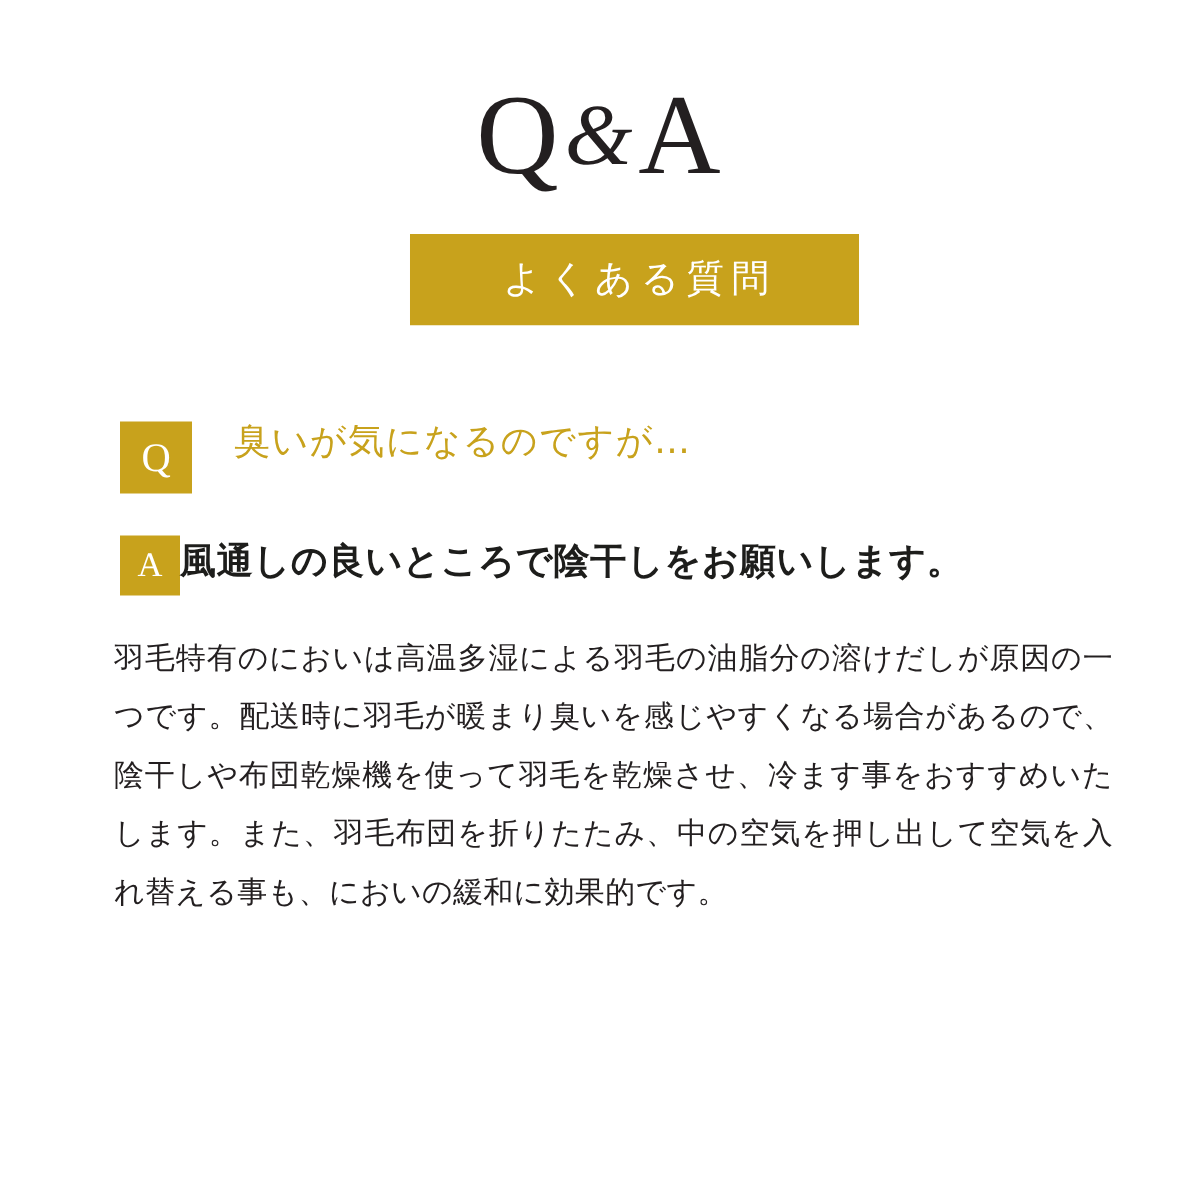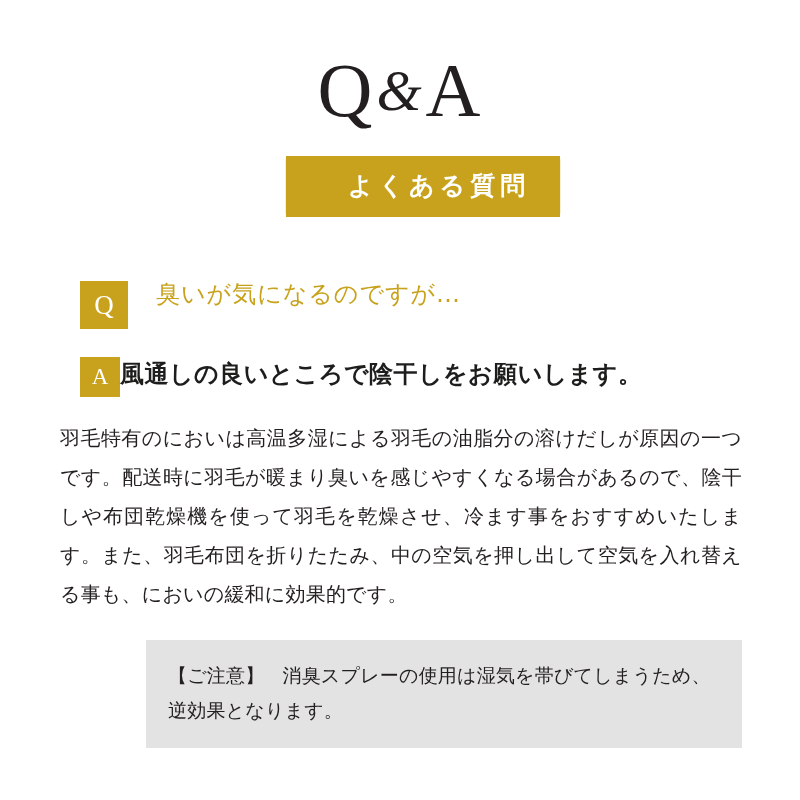--- a/index.html
+++ b/index.html
@@ -48,23 +48,23 @@
     display: flex;
     justify-content: center;
     margin-top: 28px;
   }
   .ribbon {
     position: relative;
     background: #c8a21c;
     color: #ffffff;
     font-family: "DejaVu Sans", "Liberation Sans", sans-serif;
     font-size: 25px;
-    font-weight: 700;
+    font-weight: 400;
     letter-spacing: 5px;
-    padding: 13px 30px 15px 62px;
+    padding: 13px 55px 15px 62px;
     
     clip-path: polygon(0 0, 100% 0, 100% 100%, 0 100%);
     box-sizing: border-box;
     margin-left: 46px;
   }
   .ribbon::before,
   .ribbon::after {
     content: "";
     position: absolute;
     top: 0;
@@ -141,21 +141,21 @@
     letter-spacing: 0.5px;
     margin-top: 4px;
   }
 
   .paragraph {
     font-family: "DejaVu Sans", "Liberation Sans", sans-serif;
     font-size: 20px;
     line-height: 1.95;
     color: #231f20;
     margin: 22px 0 0 0;
-    padding-left: 60px;
+    padding-left: 76px;
     padding-right: 58px;
     text-align: justify;
     text-justify: inter-character;
     letter-spacing: 0.2px;
   }
 
   .notice {
     background: #e3e3e3;
     margin: 26px 58px 0 146px;
     padding: 18px 22px 20px 22px;
@@ -196,18 +196,15 @@
       <div class="q-text">臭いが気になるのですが…</div>
     </div>
 
     <div class="a-row">
       <div class="badge badge-a">A</div>
       <div class="a-text">風通しの良いところで陰干しをお願いします。</div>
     </div>
 
     <p class="paragraph">羽毛特有のにおいは高温多湿による羽毛の油脂分の溶けだしが原因の一つです。配送時に羽毛が暖まり臭いを感じやすくなる場合があるので、陰干しや布団乾燥機を使って羽毛を乾燥させ、冷ます事をおすすめいたします。また、羽毛布団を折りたたみ、中の空気を押し出して空気を入れ替える事も、においの緩和に効果的です。</p>
 
-    <div class="notice">
-      <div class="notice-inner"><span class="notice-label">【ご注意】</span><span class="notice-gap"></span><span>消臭スプレーの使用は湿気を帯びてしまうため、逆効果となります。</span></div>
-    </div>
 
   </div>
 </div>
 
 </body></html>

